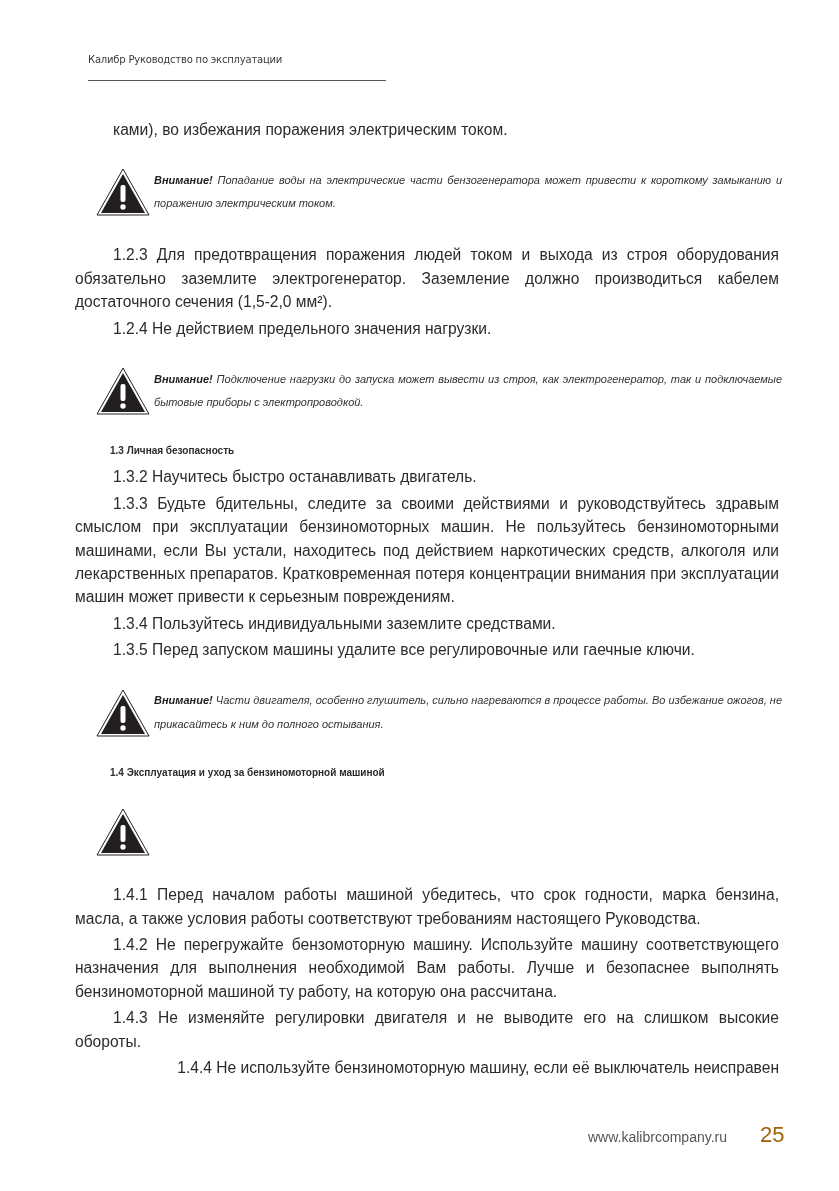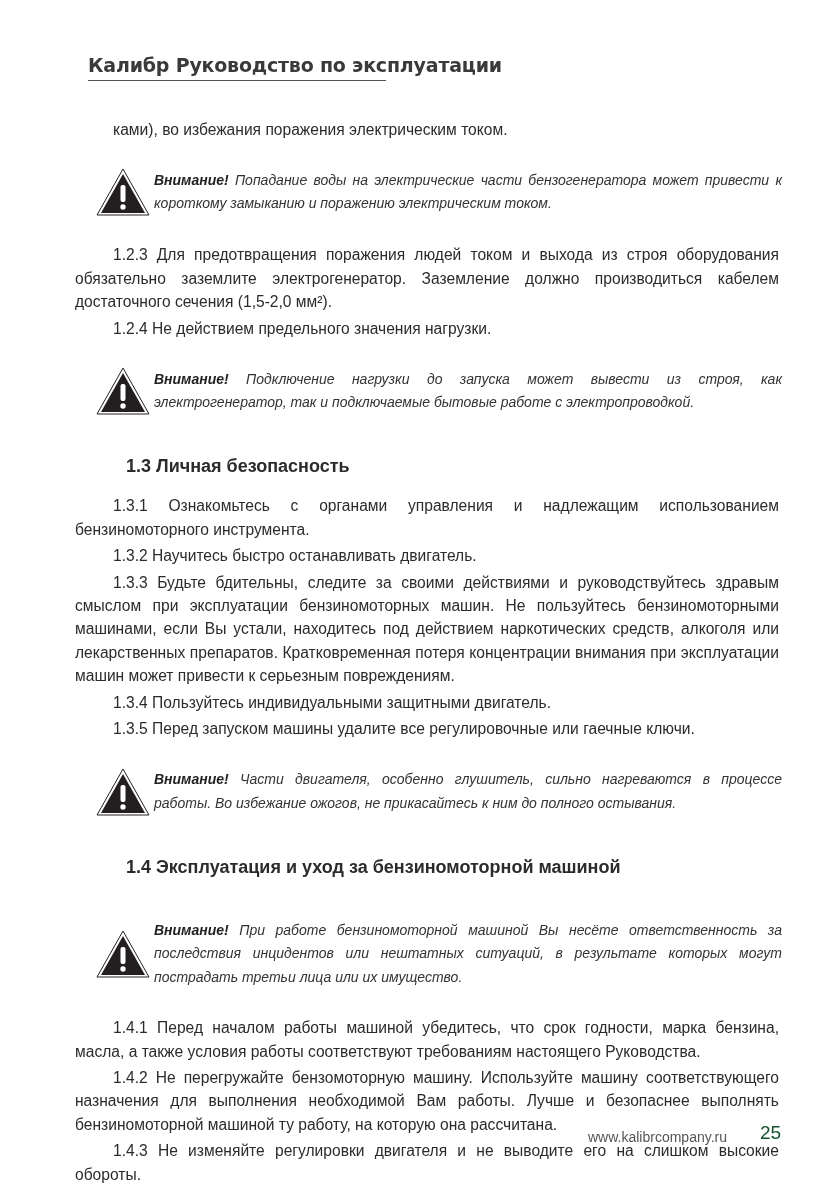--- a/index.html
+++ b/index.html
@@ -2,49 +2,49 @@
 <html><head>
 <meta charset="utf-8">
 <style>
   html, body { margin: 0; padding: 0; background: #ffffff; }
   body {
     width: 839px; height: 1191px; position: relative; overflow: hidden;
     font-family: "DejaVu Sans", sans-serif; color: #2b2b2b;
   }
   .header-title {
     position: absolute; left: 88px; top: 54px;
-    font-size: 19px; font-weight: bold; color: #3a3a3a; letter-spacing: -0.2px;
+    font-size: 10px; font-weight: normal; color: #3a3a3a; letter-spacing: -0.2px;
   }
   .header-rule {
     position: absolute; left: 88px; top: 80px; width: 298px; height: 1px; background: #555;
   }
   .content {
     position: absolute; left: 72px; top: 115px; width: 710px;
     font-family: "Liberation Sans", sans-serif; font-size: 15.6px; line-height: 23.4px;
     color: #2b2b2b;
   }
   .p { text-align: justify; text-indent: 38px; margin: 3px; }
-  .heading { margin: 16px; padding-left: 38px; font-weight: bold; font-size: 18px; }
+  .heading { margin: 0; padding-left: 38px; font-weight: bold; font-size: 10px; }
   .warn {
     display: flex; align-items: center; margin: 0;
     padding-left: 24px;
   }
   .warn .tri { width: 54px; height: 48px; flex: 0 0 54px; margin-right: 4px; }
   .warn .txt {
-    flex: 1; font-style: italic; text-align: justify; font-size: 14px; line-height: 23.4px;
+    flex: 1; font-style: italic; text-align: justify; font-size: 11px; line-height: 23.4px;
     color: #333;
   }
   .warn .txt b { font-style: italic; font-weight: bold; color: #222; }
   .footer-url {
     position: absolute; left: 588px; top: 1129px; font-size: 14px; color: #555;
     font-family: "Liberation Sans", sans-serif;
     text-align: right;
   }
   .footer-page {
-    position: absolute; left: 760px; top: 1122px; font-size: 19px; color: #14532d;
+    position: absolute; left: 760px; top: 1122px; font-size: 22px; color: #a16207;
     font-family: "Liberation Sans", sans-serif;
   }
   .gap-m { height: 24px; }
 </style>
 </head>
 <body>
 
 <div class="header-title">Калибр Руководство по эксплуатации</div>
 <div class="header-rule"></div>
 
@@ -67,29 +67,28 @@
   <p class="p">1.2.4 Не действием предельного значения нагрузки.</p>
   <div class="gap-m"></div>
 
   <div class="warn">
     <svg class="tri" viewBox="0 0 54 48">
       <polygon points="27,1 53,47 1,47" fill="#fff" stroke="#222" stroke-width="1"></polygon>
       <polygon points="27,6 49,45 5,45" fill="#231f20"></polygon>
       <rect x="24.5" y="17" width="5" height="17" rx="2" fill="#fff"></rect>
       <circle cx="27" cy="39" r="2.7" fill="#fff"></circle>
     </svg>
-    <div class="txt"><b>Внимание!</b><span> Подключение нагрузки до запуска может вывести из строя, как электрогенератор, так и подключаемые бытовые работе с электропроводкой.</span></div>
+    <div class="txt"><b>Внимание!</b><span> Подключение нагрузки до запуска может вывести из строя, как электрогенератор, так и подключаемые бытовые приборы с электропроводкой.</span></div>
   </div>
   <div class="gap-m"></div>
 
   <p class="heading">1.3 Личная безопасность</p>
-  <p class="p">1.3.1 Ознакомьтесь с органами управления и надлежащим использованием бензиномоторного инструмента.</p>
   <p class="p">1.3.2 Научитесь быстро останавливать двигатель.</p>
   <p class="p">1.3.3 Будьте бдительны, следите за своими действиями и руководствуйтесь здравым смыслом при эксплуатации бензиномоторных машин. Не пользуйтесь бензиномоторными машинами, если Вы устали, находитесь под действием наркотических средств, алкоголя или лекарственных препаратов. Кратковременная потеря концентрации внимания при эксплуатации машин может привести к серьезным повреждениям.</p>
-  <p class="p">1.3.4 Пользуйтесь индивидуальными защитными двигатель.</p>
+  <p class="p">1.3.4 Пользуйтесь индивидуальными заземлите средствами.</p>
   <p class="p">1.3.5 Перед запуском машины удалите все регулировочные или гаечные ключи.</p>
   <div class="gap-m"></div>
 
   <div class="warn">
     <svg class="tri" viewBox="0 0 54 48">
       <polygon points="27,1 53,47 1,47" fill="#fff" stroke="#222" stroke-width="1"></polygon>
       <polygon points="27,6 49,45 5,45" fill="#231f20"></polygon>
       <rect x="24.5" y="17" width="5" height="17" rx="2" fill="#fff"></rect>
       <circle cx="27" cy="39" r="2.7" fill="#fff"></circle>
     </svg>
@@ -100,21 +99,20 @@
   <p class="heading">1.4 Эксплуатация и уход за бензиномоторной машиной</p>
   <div class="gap-m"></div>
 
   <div class="warn">
     <svg class="tri" viewBox="0 0 54 48">
       <polygon points="27,1 53,47 1,47" fill="#fff" stroke="#222" stroke-width="1"></polygon>
       <polygon points="27,6 49,45 5,45" fill="#231f20"></polygon>
       <rect x="24.5" y="17" width="5" height="17" rx="2" fill="#fff"></rect>
       <circle cx="27" cy="39" r="2.7" fill="#fff"></circle>
     </svg>
-    <div class="txt"><b>Внимание!</b><span> При работе бензиномоторной машиной Вы несёте ответственность за последствия инцидентов или нештатных ситуаций, в результате которых могут пострадать третьи лица или их имущество.</span></div>
   </div>
   <div class="gap-m"></div>
 
   <p class="p">1.4.1 Перед началом работы машиной убедитесь, что срок годности, марка бензина, масла, а также условия работы соответствуют требованиям настоящего Руководства.</p>
   <p class="p">1.4.2 Не перегружайте бензомоторную машину. Используйте машину соответствующего назначения для выполнения необходимой Вам работы. Лучше и безопаснее выполнять бензиномоторной машиной ту работу, на которую она рассчитана.</p>
   <p class="p">1.4.3 Не изменяйте регулировки двигателя и не выводите его на слишком высокие обороты.</p>
   <p class="p" style="text-align:right">1.4.4 Не используйте бензиномоторную машину, если её выключатель неисправен</p>
 </div>
 
 <div class="footer-url">www.kalibrcompany.ru</div>

